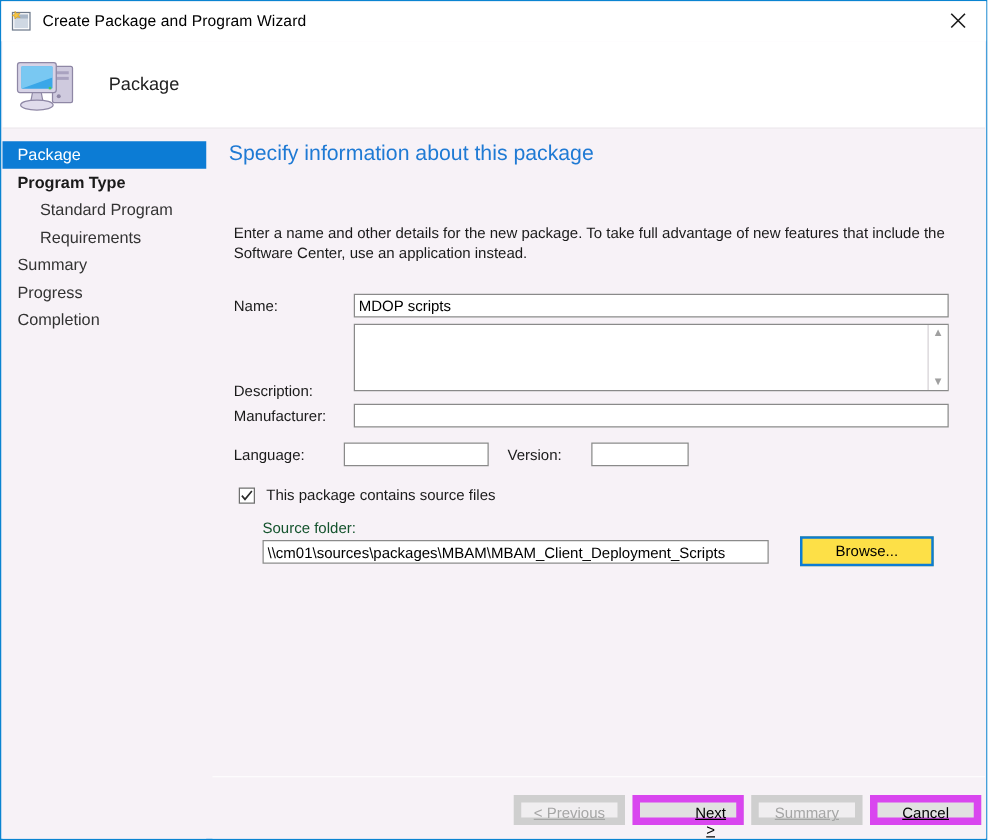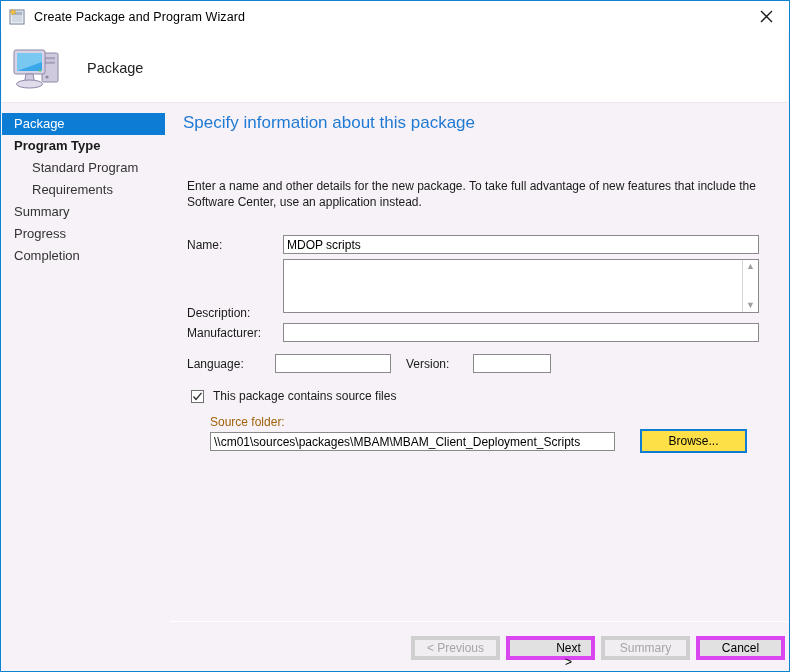--- a/index.html
+++ b/index.html
@@ -171,21 +171,21 @@
   }
   #chk-box svg { display: block; }
   #chk-label {
     margin-left: 9px;
     font-size: 12px; color: #1a1a1a;
     white-space: nowrap;
   }
 
   #src-label {
     position: absolute; left: 40px; top: 311px;
-    font-size: 12px; color: #a16207;
+    font-size: 12px; color: #14532d;
   }
   #src-input {
     position: absolute; left: 40px; top: 328px;
     width: 405px; height: 19px;
   }
   #browse-button {
     position: absolute; left: 470px; top: 325px;
     width: 107px; height: 24px;
     background: #fde047;
     border: 2px solid #0c7cd5;
@@ -199,23 +199,24 @@
     position: absolute; left: 169px; top: 621px;
     width: 618px; height: 49px;
     background: #f7f2f7;
   }
   .wbtn {
     position: absolute; top: 14px;
     width: 89px; height: 24px;
     font-family: "Liberation Sans", sans-serif;
     font-size: 12px;
     background: #e1e1e1;
-    border: 4px solid #d946ef;
+    border: 6px solid #d946ef;
     color: #000000;
     cursor: default;
+    text-decoration: underline;
   }
   .wbtn.disabled {
     color: #a6a6a6;
     border-color: #cfcfcf;
     background: #f0eef0;
   }
   #btn-previous { left: 241px; }
   #btn-next     { left: 336px; padding-left: 42px; }
   #btn-summary  { left: 431px; }
   #btn-cancel   { left: 526px; }

